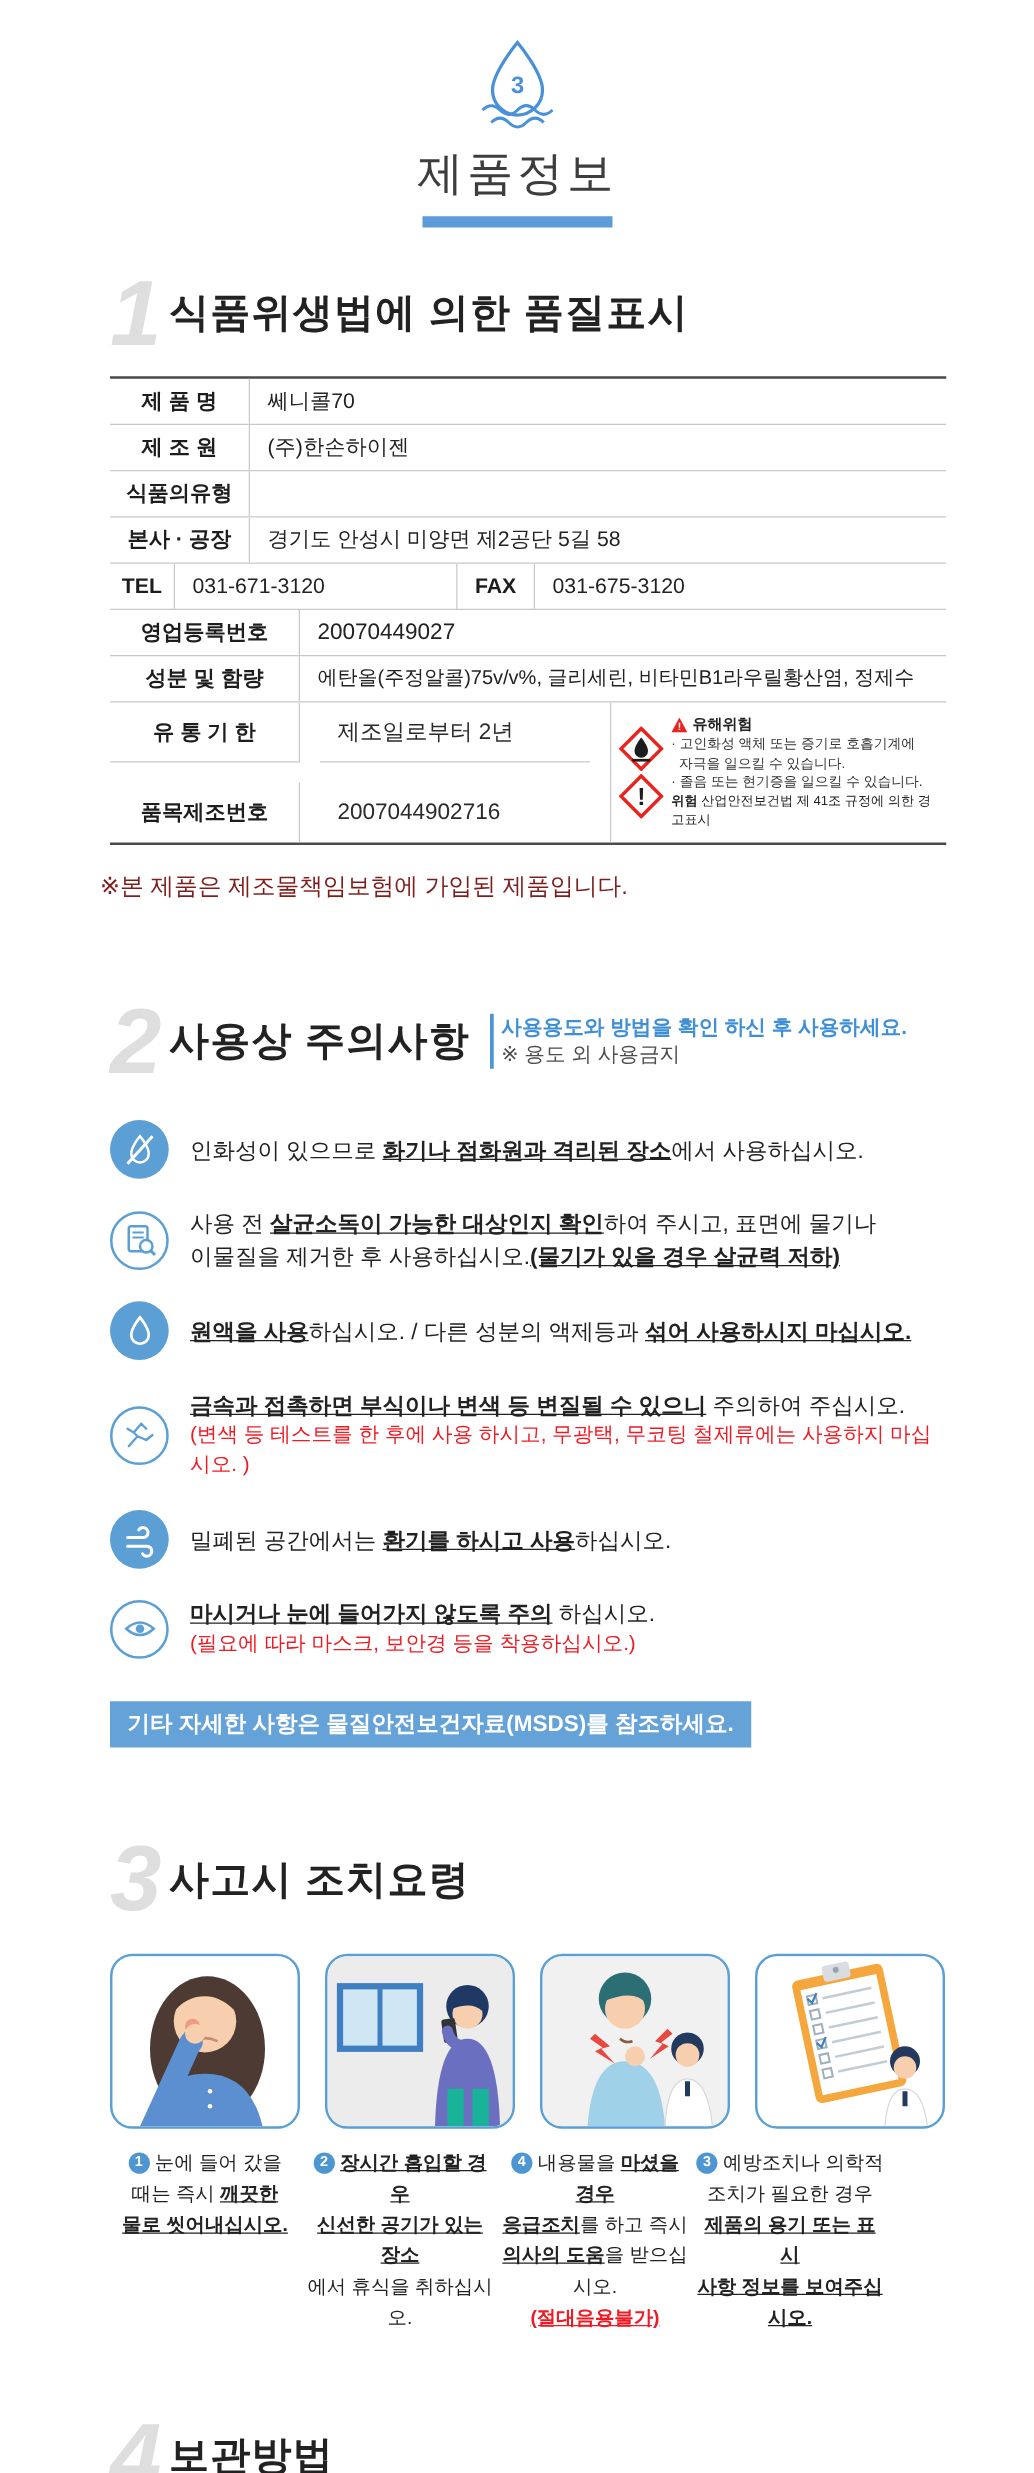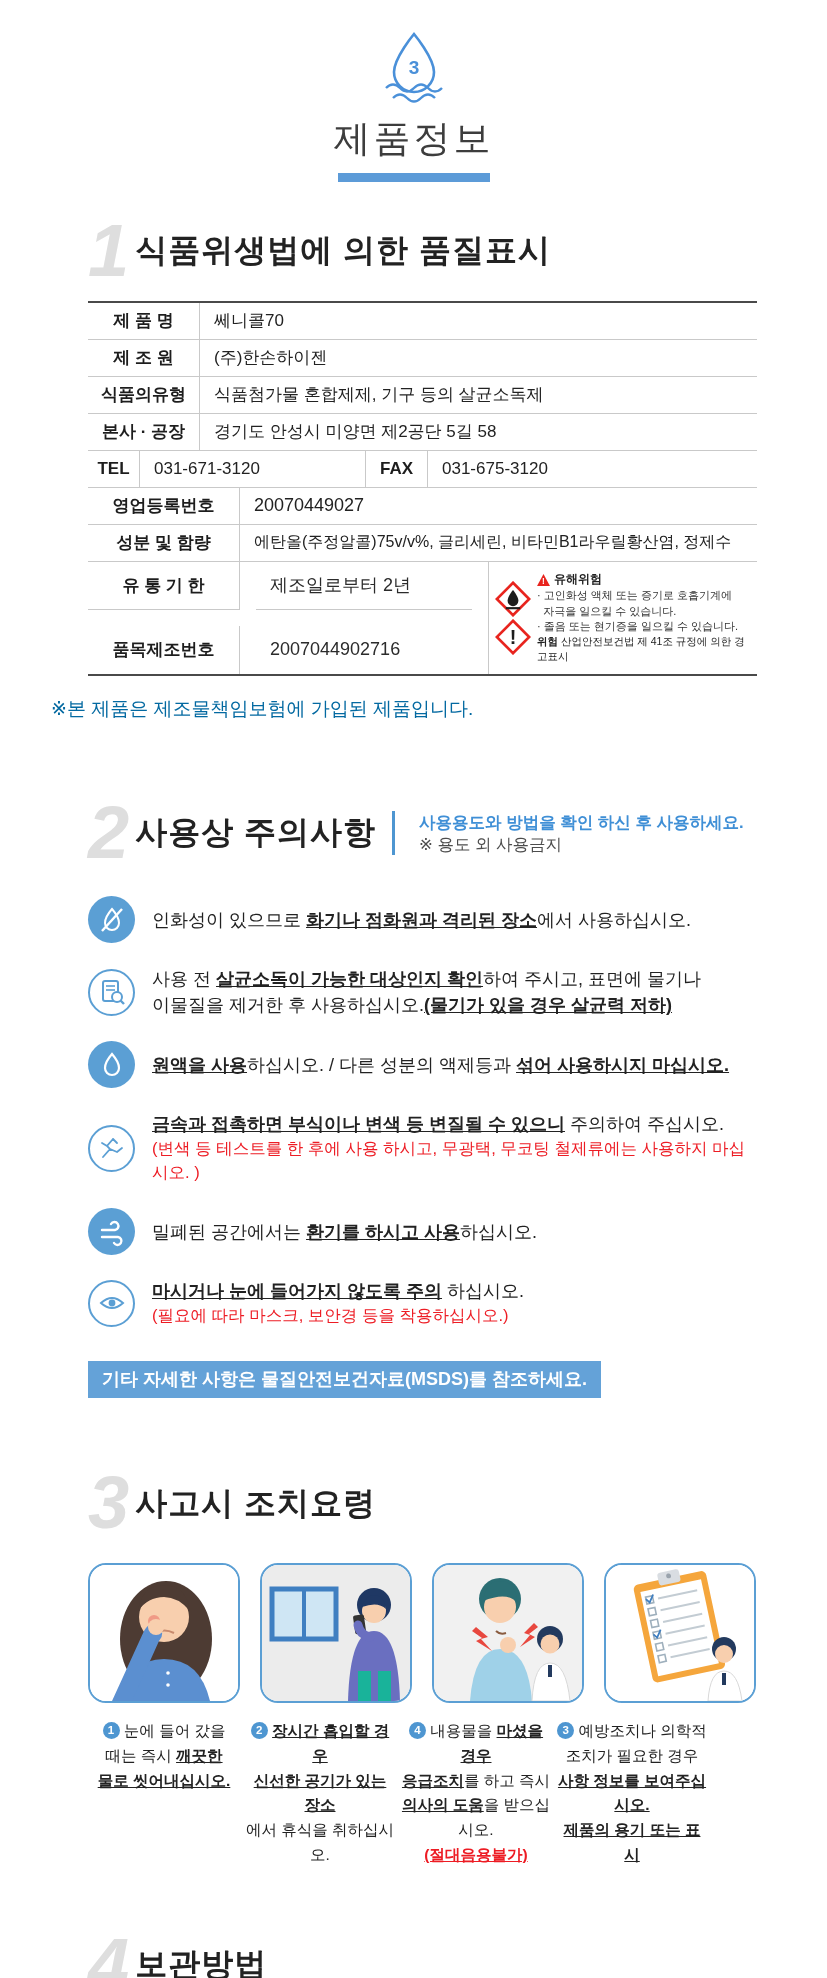--- a/index.html
+++ b/index.html
@@ -32,25 +32,25 @@
   .t-bottom .lab { font-weight:700; justify-content:center; border-right:1px solid #c9c9c9; color:#1d1d1d; }
   .t-bottom .val { padding-left:14px; font-size:18px; }
   .t-bottom .rb { border-bottom:1px solid #c9c9c9; }
   .hazard-box { grid-row:1 / 3; grid-column:3; border-left:1px solid #c9c9c9; display:flex; align-items:center; padding:4px 2px 4px 6px; gap:6px; }
   .ghs-col { display:flex; flex-direction:column; gap:2px; }
   .haz-text { font-size:11px; line-height:1.4; color:#333; }
   .haz-title { display:flex; align-items:center; gap:4px; font-weight:700; font-size:12px; color:#222; }
   .haz-lines { white-space:pre-wrap; }
   .haz-foot { font-size:10.5px; color:#222; }
   .haz-foot .fb { font-weight:700; }
-  .s1-note { margin:20px 0 0 51px; color:#0369a1; font-size:19px; }
+  .s1-note { margin:20px 0 0 80px; color:#7f1d1d; font-size:19px; }
 
   
   .sec2-head { margin-top:78px; }
-  .sub-block { border-left:3px solid #4e96d1; margin-left:16px; padding-left:24px; line-height:1.35; }
+  .sub-block { border-left:3px solid #4e96d1; margin-left:16px; padding-left:6px; line-height:1.35; }
   .sub-blue { color:#3f8fd6; font-weight:700; font-size:16.5px; }
   .sub-gray { color:#4d4d4d; font-size:16.5px; }
   .care-list { margin-top:30px; }
   .care-item { display:flex; align-items:center; gap:17px; margin-bottom:23px; }
   .care-icon { width:47px; height:47px; border-radius:50%; flex:0 0 47px; display:flex; align-items:center; justify-content:center; }
   .care-icon.fill { background:#5b9fd4; }
   .care-icon.line { border:2px solid #5b9fd4; background:#fff; }
   .care-text { font-size:18px; line-height:1.45; color:#222; }
   .b { font-weight:700;text-decoration:underline; }
   .red-line { font-size:16.5px; }
@@ -96,21 +96,20 @@
       <div class="t-row">
         <div class="t-label">제 품 명</div>
         <div class="t-value">쎄니콜70</div>
       </div>
       <div class="t-row">
         <div class="t-label">제 조 원</div>
         <div class="t-value">(주)한손하이젠</div>
       </div>
       <div class="t-row">
         <div class="t-label">식품의유형</div>
-        <div class="t-value">식품첨가물 혼합제제, 기구 등의 살균소독제</div>
       </div>
       <div class="t-row">
         <div class="t-label">본사 · 공장</div>
         <div class="t-value">경기도 안성시 미양면 제2공단 5길 58</div>
       </div>
       <div class="t-row contact">
         <div class="t-label">TEL</div>
         <div class="t-value">031-671-3120</div>
         <div class="t-label">FAX</div>
         <div class="t-value">031-675-3120</div>
@@ -356,22 +355,22 @@
       </div>
     <div class="caption">
         <div><span class="numc">4</span><span> 내용물을 </span><span class="b">마셨을 경우</span></div>
         <div><span class="b">응급조치</span><span>를 하고 즉시</span></div>
         <div><span class="b">의사의 도움</span><span>을 받으십시오.</span></div>
         <div><span class="b" style="color: rgb(237, 28, 36); margin-top: 13px;">(절대음용불가)</span></div>
       </div>
     <div class="caption">
         <div><span class="numc">3</span><span> 예방조치나 의학적</span></div>
         <div><span>조치가 필요한 경우</span></div>
+        <div><span class="b">제품의 용기 또는 표시</span></div>
         <div><span class="b">사항 정보를 보여주십시오.</span></div>
-        <div><span class="b">제품의 용기 또는 표시</span></div>
       </div>
   </div>
 
   
   <div class="section sec4-head">
     <div class="sec-head">
       <span class="sec-num">4</span>
       <span class="sec-title">보관방법</span>
     </div>
   </div>

